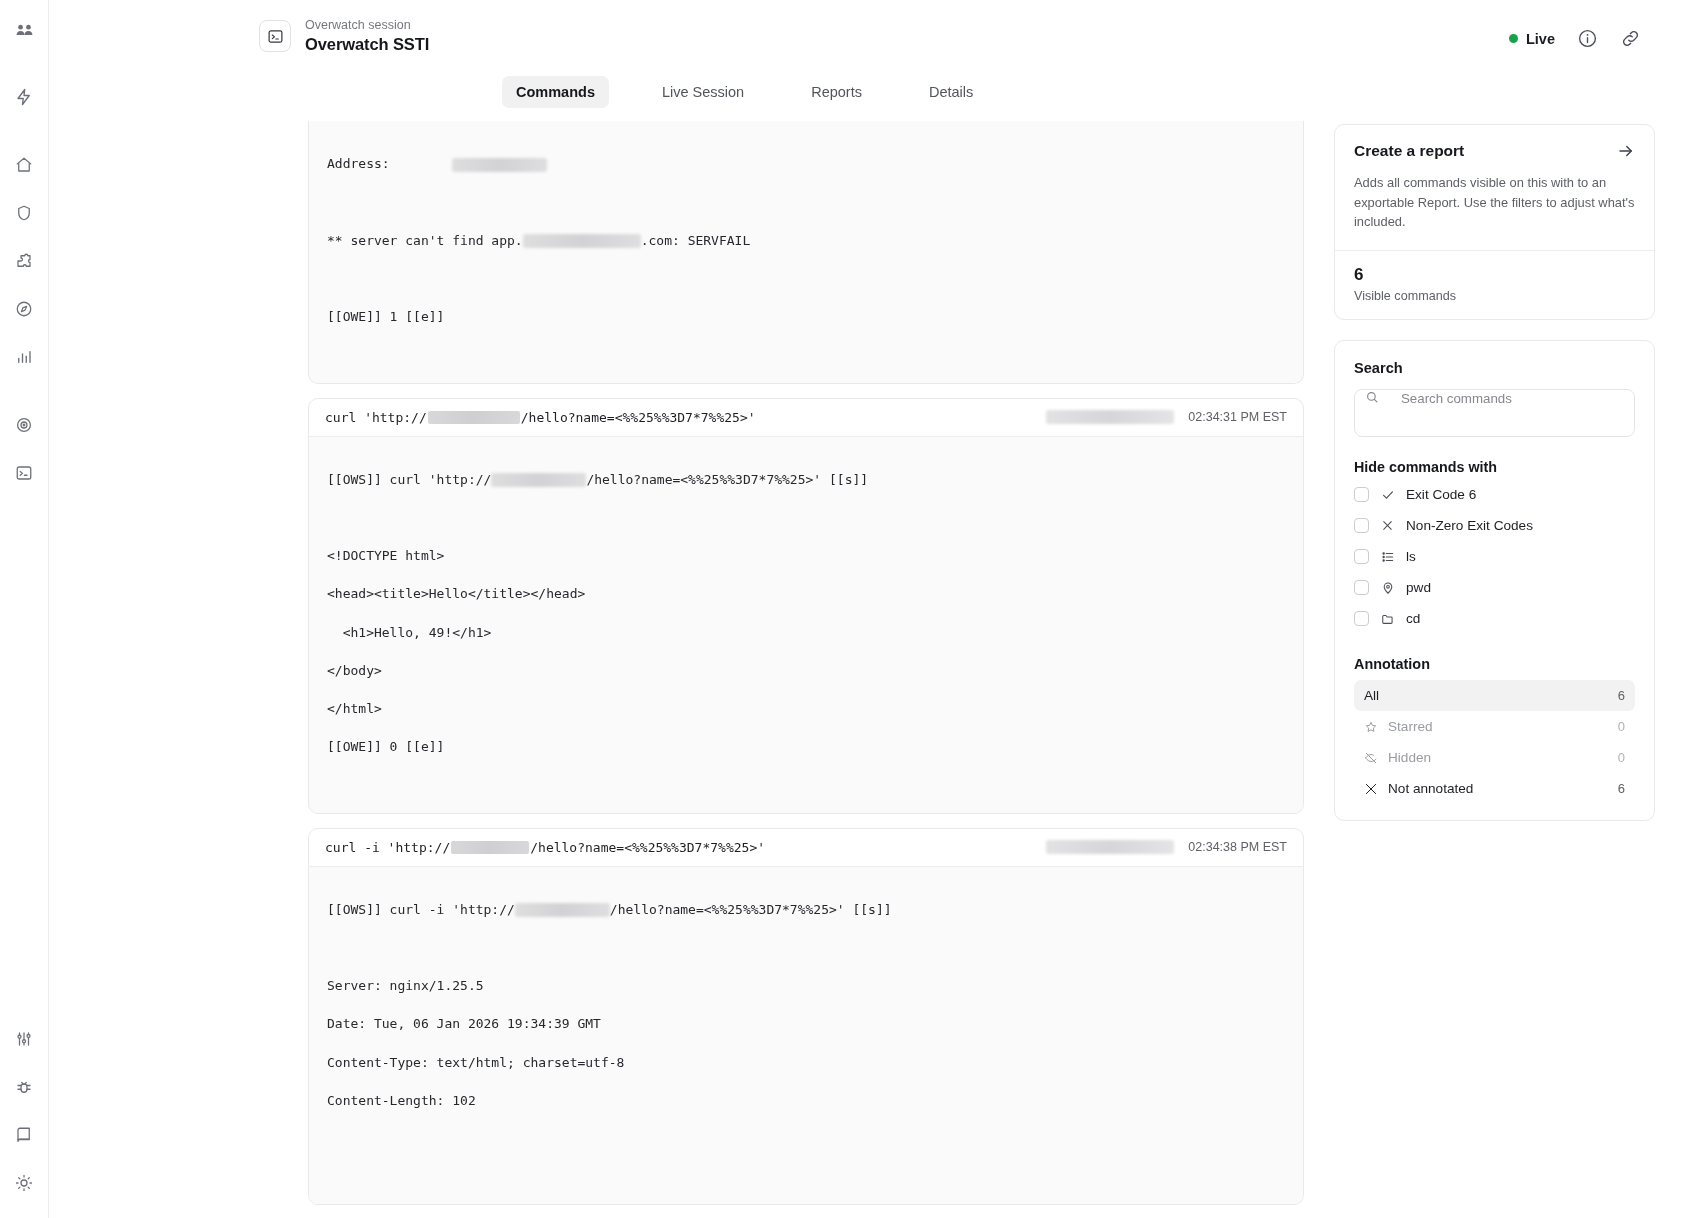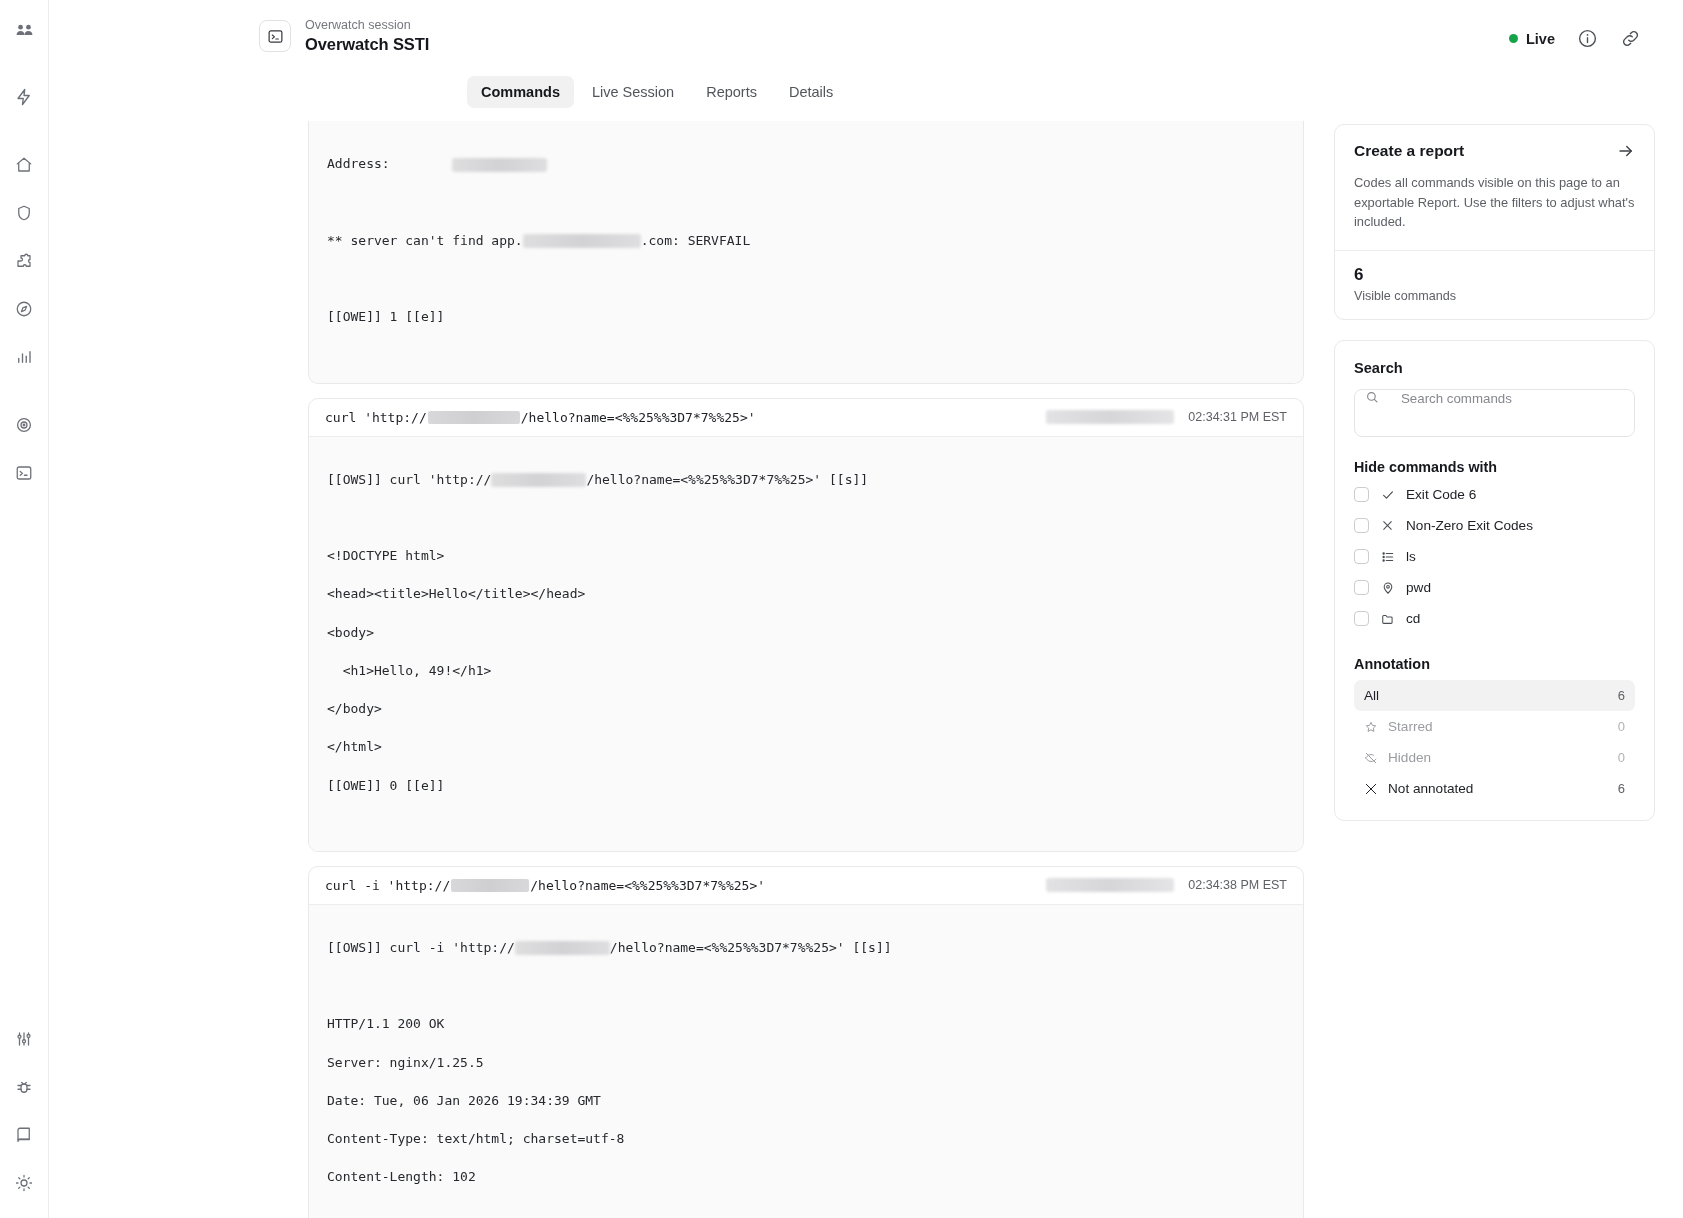--- a/index.html
+++ b/index.html
@@ -78,20 +78,21 @@
   .tabs {
     display: flex; align-items: center; gap: 4px;
     padding: 22px 0 0 208px;
   }
   .tab {
     font-size: 14.5px;
     color: #52555c;
     padding: 8px 14px;
     border-radius: 7px;
     font-weight: 500;
+    margin-left: 35px;
   }
   .tab.active { background: #f1f1f2; color: #16181d; font-weight: 600; }
 
   
   .body {
     flex: 1 1 auto;
     display: flex;
     gap: 30px;
     padding: 16px 28px 0 259px;
     overflow: hidden;
@@ -380,21 +381,20 @@
             <div class="cmd-meta">
               <span class="cmd-user-redact"></span>
               <span class="cmd-time">02:34:31 PM EST</span>
             </div>
           </div>
           <div class="cmd-output">
 <span class="line">[[OWS]] curl 'http://<span class="out-redact" style="width:95px"></span>/hello?name=&lt;%%25%%3D7*7%%25&gt;' [[s]]</span>
 <span class="line">&nbsp;</span>
 <span class="line">&lt;!DOCTYPE html&gt;</span>
 <span class="line">&lt;head&gt;&lt;title&gt;Hello&lt;/title&gt;&lt;/head&gt;</span>
-<span class="line">&lt;body&gt;</span>
 <span class="line">  &lt;h1&gt;Hello, 49!&lt;/h1&gt;</span>
 <span class="line">&lt;/body&gt;</span>
 <span class="line">&lt;/html&gt;</span>
 <span class="line">[[OWE]] 0 [[e]]</span>
           </div>
         </div>
 
         <div class="cmd-card">
           <div class="cmd-head">
             <div class="cmd-title">
@@ -403,21 +403,20 @@
               <span>/hello?name=&lt;%%25%%3D7*7%%25&gt;'</span>
             </div>
             <div class="cmd-meta">
               <span class="cmd-user-redact"></span>
               <span class="cmd-time">02:34:38 PM EST</span>
             </div>
           </div>
           <div class="cmd-output">
 <span class="line">[[OWS]] curl -i 'http://<span class="out-redact" style="width:95px"></span>/hello?name=&lt;%%25%%3D7*7%%25&gt;' [[s]]</span>
 <span class="line">&nbsp;</span>
-<span class="line">HTTP/1.1 200 OK</span>
 <span class="line">Server: nginx/1.25.5</span>
 <span class="line">Date: Tue, 06 Jan 2026 19:34:39 GMT</span>
 <span class="line">Content-Type: text/html; charset=utf-8</span>
 <span class="line">Content-Length: 102</span>
 
 
           </div>
 
         </div>
 
@@ -429,21 +428,21 @@
           <div class="panel-pad">
             <div class="panel-title-row">
               <span class="panel-title">Create a report</span>
               <span class="panel-arrow">
                 <svg width="18" height="18" viewBox="0 0 24 24" fill="none" stroke="currentColor" stroke-width="1.8" stroke-linecap="round" stroke-linejoin="round">
                     <path d="M4 12h15"></path>
                     <path d="M13 6l6 6-6 6"></path>
                   </svg>
               </span>
             </div>
-            <div class="panel-desc">Codes all commands visible on this page to an exportable Report. Use the filters to adjust what's included.</div>
+            <div class="panel-desc">Adds all commands visible on this with to an exportable Report. Use the filters to adjust what's included.</div>
           </div>
           <div class="panel-sep"></div>
           <div class="panel-pad" style="padding-top:14px;padding-bottom:16px;">
             <div class="count-big">6</div>
             <div class="count-lbl">Visible commands</div>
           </div>
         </div>
 
         <div class="panel">
           <div class="panel-pad" style="padding-top:19px;padding-bottom:16px;">

